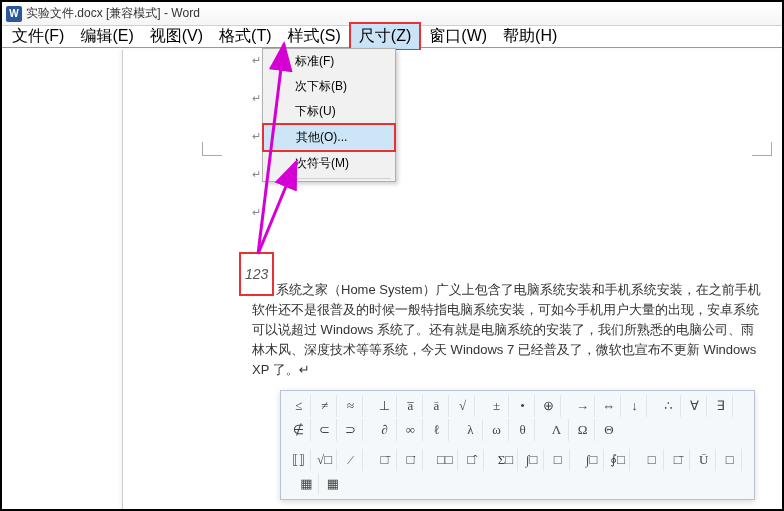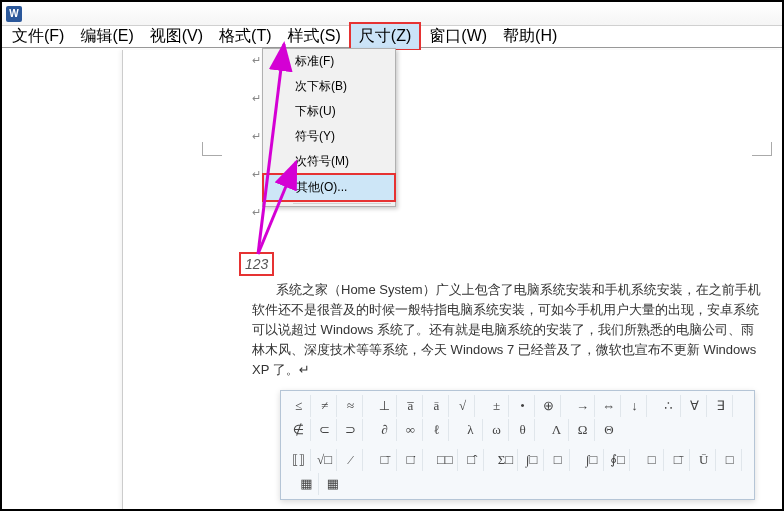--- a/index.html
+++ b/index.html
@@ -13,61 +13,61 @@
   .dropdown { position: absolute; left: 260px; top: 46px; width: 134px; background: #f1f1f1; border: 1px solid #b0b0b0; box-shadow: 2px 2px 4px rgba(0,0,0,0.2); z-index: 10; }
   .dropdown-item { padding: 4px 8px 4px 32px; font-size: 12px; position: relative; cursor: pointer; }
   .dropdown-item.selected { background: #cde6f7; }
   .dropdown-item.redboxed { border: 2px solid #e63232; margin: -1px; }
   .dropdown-sep { height: 1px; background: #d0d0d0; margin: 2px 4px 2px 30px; }
   .check { position: absolute; left: 10px; top: 4px; color: #2a579a; font-weight: bold; }
   .doc-area { position: absolute; left: 0; top: 48px; width: 100%; height: calc(100% - 48px); background: #fff; }
   .page { position: absolute; left: 120px; top: 0; width: 660px; height: 460px; background: #fff; border-left: 1px solid #ccc; box-shadow: -2px 0 4px rgba(0,0,0,0.05); }
   .margin-l { position: absolute; left: 200px; top: 140px; width: 20px; height: 14px; border-left: 1px solid #aaa; border-bottom: 1px solid #aaa; }
   .margin-r { position: absolute; left: 750px; top: 140px; width: 20px; height: 14px; border-right: 1px solid #aaa; border-bottom: 1px solid #aaa; }
-  .field123 { position: absolute; left: 237px; top: 250px; border: 2px solid #e63232; padding: 2px 4px; font-size: 14px; font-style: italic; color: #555; }
+  .field123 { position: absolute; left: 237px; top: 250px; border: 2px solid #e63232; padding: 12px 4px; font-size: 14px; font-style: italic; color: #555; }
   .body-text { position: absolute; left: 250px; top: 278px; width: 510px; font-size: 13px; line-height: 20px; color: #333; }
   .body-text p { text-indent: 24px; }
   .formula-box { position: absolute; left: 278px; top: 388px; width: 475px; border: 1px solid #b5c5d6; background: #f5f8fb; box-shadow: 0 2px 6px rgba(0,0,0,0.15); }
   .formula-head { height: 26px; background: #fff; border-bottom: 1px solid #d9e3ec; display: flex; align-items: center; justify-content: space-between; padding: 0 0 0 8px; font-size: 12px; }
   .formula-close { width: 26px; height: 26px; background: #c75050; color: #fff; display: flex; align-items: center; justify-content: center; cursor: pointer; font-size: 14px; }
   .formula-body { padding: 4px 6px; display: flex; flex-wrap: wrap; gap: 2px; }
   .fbtn { display: inline-flex; align-items: center; justify-content: center; min-width: 24px; height: 22px; padding: 0 4px; font-size: 13px; color: #444; cursor: pointer; border-right: 1px solid #e0e6eb; font-family: "Cambria Math", serif; }
   .fbtn:last-child { border-right: none; }
   .fsep { width: 6px; }
   svg.annot { position: absolute; left: 0; top: 0; width: 100%; height: 100%; pointer-events: none; z-index: 20; }
   .side-marks { position: absolute; left: 250px; top: 50px; font-size: 11px; color: #888; line-height: 16px; display: flex; flex-direction: column; gap: 22px; }
 </style>
 </head>
 <body>
 
 <div class="titlebar">
   <span class="app-icon">W</span>
+  <span class="title-text">实验文件.docx [兼容模式] - Word</span>
 </div>
 
 <div class="menubar">
   <span class="menu-item">文件(F)</span>
   <span class="menu-item">编辑(E)</span>
   <span class="menu-item">视图(V)</span>
   <span class="menu-item">格式(T)</span>
   <span class="menu-item">样式(S)</span>
   <span class="menu-item highlighted">尺寸(Z)</span>
   <span class="menu-item">窗口(W)</span>
   <span class="menu-item">帮助(H)</span>
 </div>
 
 <div class="dropdown">
   <div class="dropdown-item">
     <span class="check">✓</span>
     <span>标准(F)</span>
   </div>
   <div class="dropdown-item"><span>次下标(B)</span></div>
   <div class="dropdown-item"><span>下标(U)</span></div>
-  <div class="dropdown-item"><span>符号(Y)</span></div>
+  <div class="dropdown-item selected redboxed"><span>其他(O)...</span></div>
   <div class="dropdown-item"><span>次符号(M)</span></div>
-  <div class="dropdown-item selected redboxed"><span>其他(O)...</span></div>
   <div class="dropdown-sep"></div>
 </div>
 
 <div class="doc-area">
   <div class="page"></div>
 </div>
 
 <div class="margin-l"></div>
 <div class="margin-r"></div>
 

